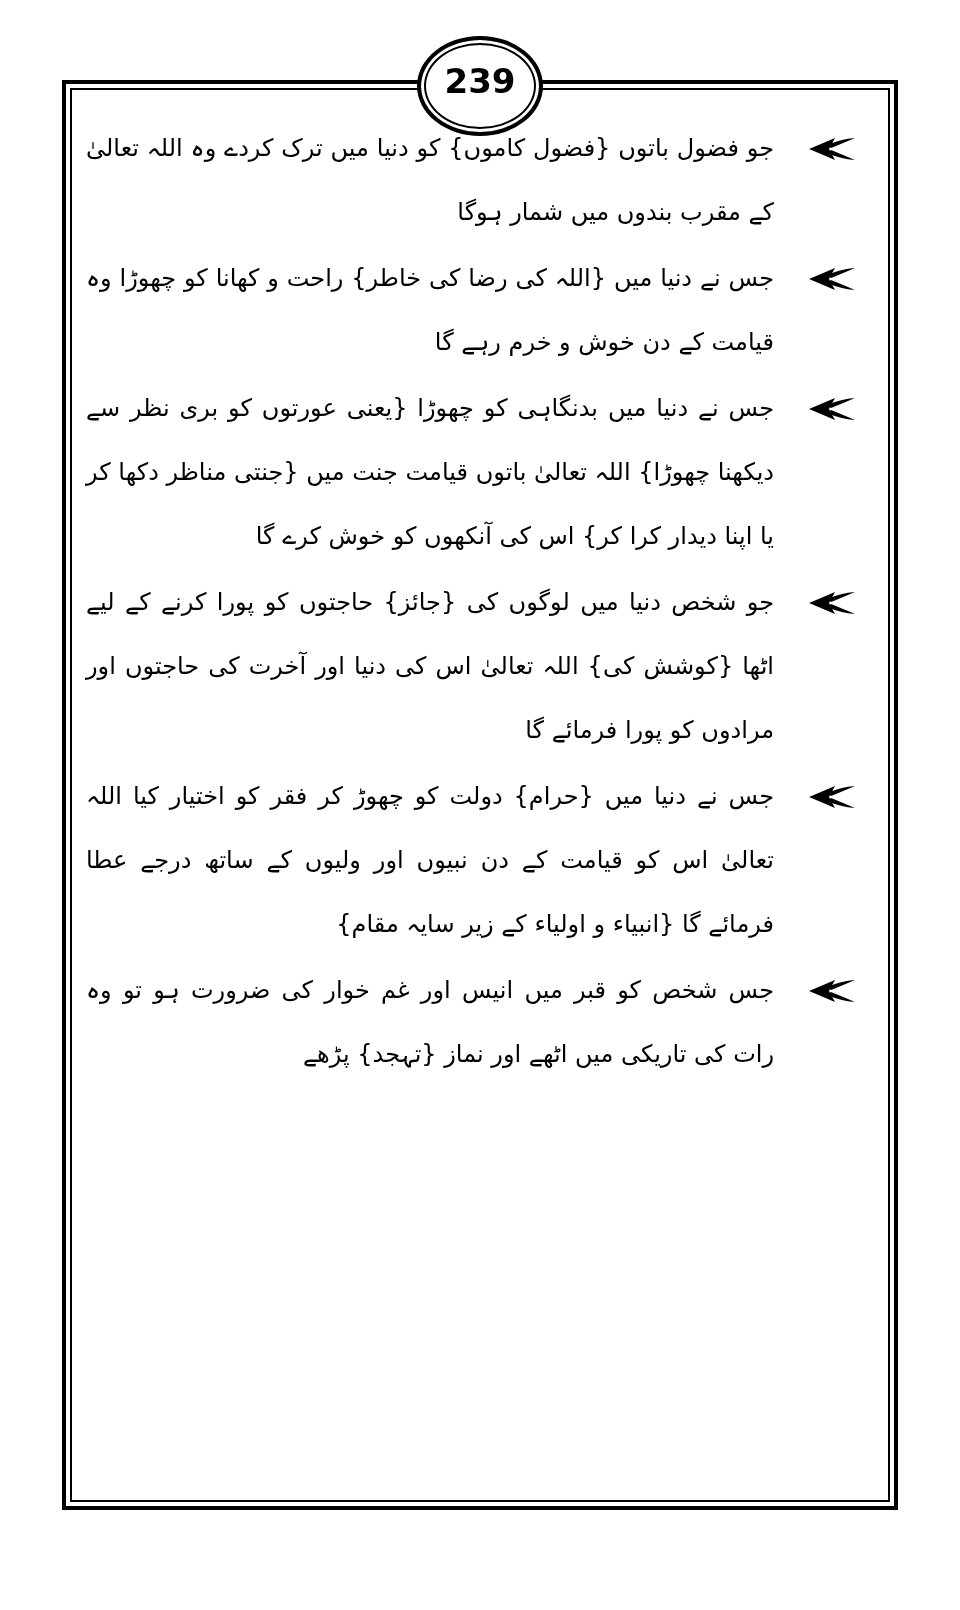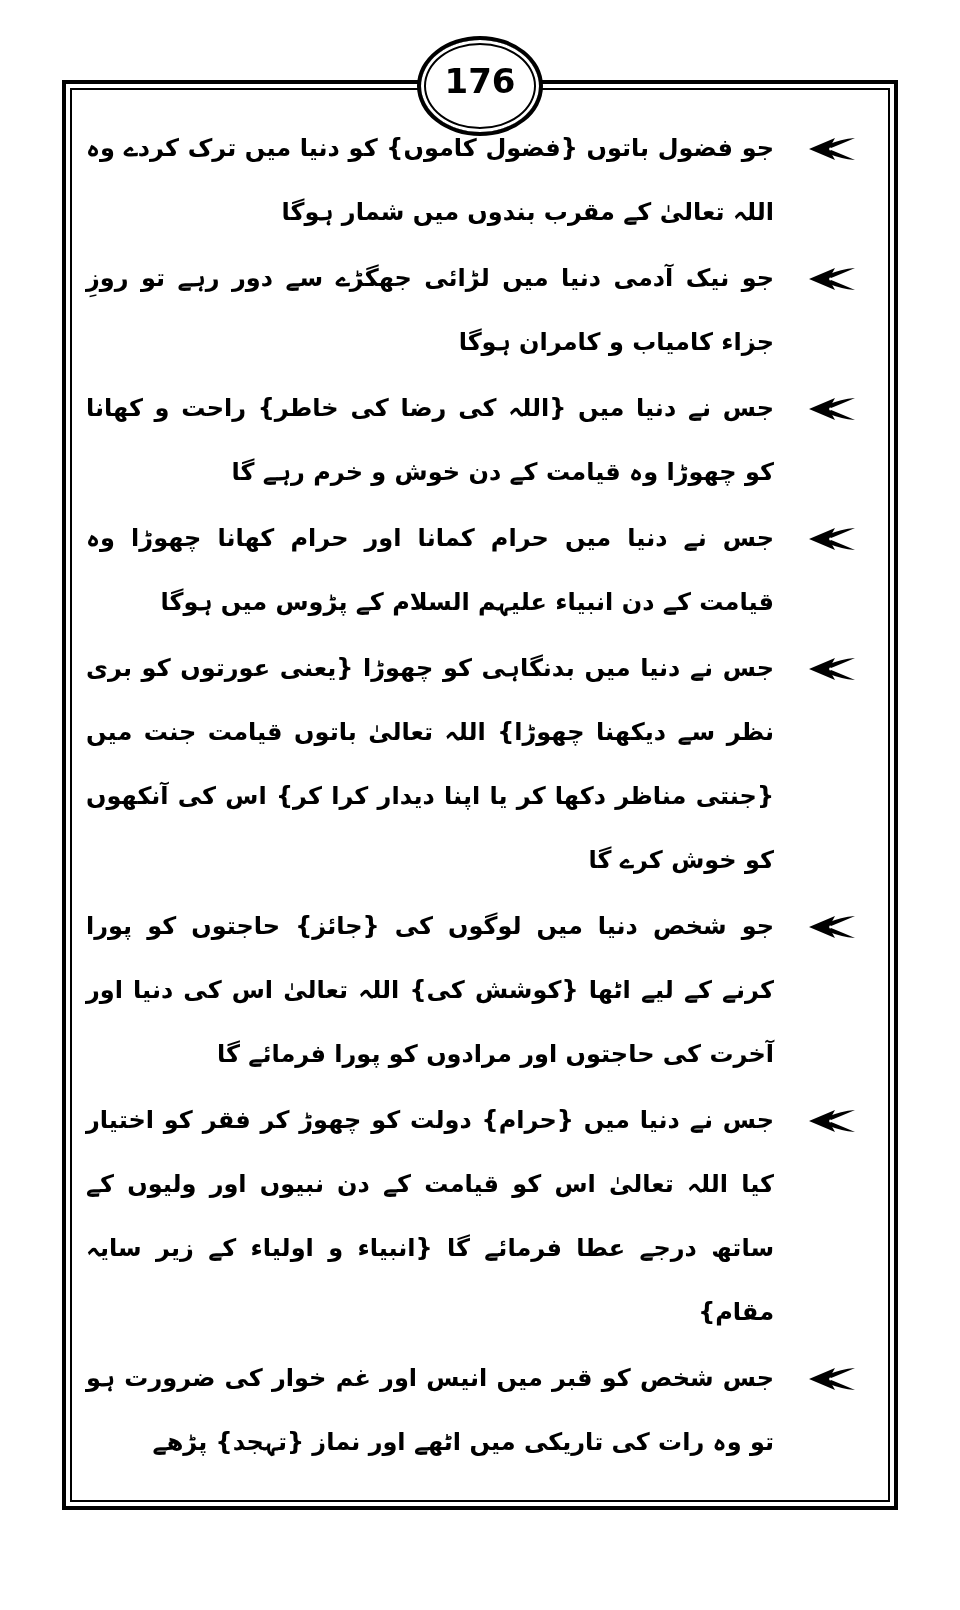--- a/index.html
+++ b/index.html
@@ -49,21 +49,21 @@
     position: absolute;
     left: 86px; right: 86px; top: 116px;
     direction: rtl;
     z-index: 2;
   }
   .item {
     position: relative;
     padding-right: 100px;
     text-align: justify;
     font-size: 24px;
-    font-weight: bold;
+    font-weight: normal;
     line-height: 64px;
     margin-bottom: 2px;
   }
   .marker {
     position: absolute;
     right: 18px;
     top: 19px;
     width: 48px;
     height: 28px;
   }
@@ -71,21 +71,21 @@
   .item-text { unicode-bidi: plaintext; }
 </style>
 </head>
 <body>
 
 <div class="page">
 
   <div class="frame-outer">
     <div class="frame-inner"></div>
     <div class="medallion">
-      <div class="page-number">176</div>
+      <div class="page-number">239</div>
     </div>
   </div>
 
   <div class="content">
 
     <div class="item">
       <span class="marker">
         <svg viewBox="0 0 48 28" xmlns="http://www.w3.org/2000/svg" fill="#000">
           <path d="M1 14 L27 3 L21 14 L27 25 Z"></path>
           <path d="M19 10 Q33 4 47 3 Q33 9 23 13 Z"></path>
@@ -95,41 +95,21 @@
       <span class="item-text">جو فضول باتوں {فضول کاموں} کو دنیا میں ترک کردے وہ اللہ تعالیٰ کے مقرب بندوں میں شمار ہوگا</span>
     </div>
     <div class="item">
       <span class="marker">
         <svg viewBox="0 0 48 28" xmlns="http://www.w3.org/2000/svg" fill="#000">
           <path d="M1 14 L27 3 L21 14 L27 25 Z"></path>
           <path d="M19 10 Q33 4 47 3 Q33 9 23 13 Z"></path>
           <path d="M19 18 Q33 24 47 25 Q33 19 23 15 Z"></path>
         </svg>
       </span>
-      <span class="item-text">جو نیک آدمی دنیا میں لڑائی جھگڑے سے دور رہے تو روزِ جزاء کامیاب و کامران ہوگا</span>
-    </div>
-    <div class="item">
-      <span class="marker">
-        <svg viewBox="0 0 48 28" xmlns="http://www.w3.org/2000/svg" fill="#000">
-          <path d="M1 14 L27 3 L21 14 L27 25 Z"></path>
-          <path d="M19 10 Q33 4 47 3 Q33 9 23 13 Z"></path>
-          <path d="M19 18 Q33 24 47 25 Q33 19 23 15 Z"></path>
-        </svg>
-      </span>
       <span class="item-text">جس نے دنیا میں {اللہ کی رضا کی خاطر} راحت و کھانا کو چھوڑا وہ قیامت کے دن خوش و خرم رہے گا</span>
-    </div>
-    <div class="item">
-      <span class="marker">
-        <svg viewBox="0 0 48 28" xmlns="http://www.w3.org/2000/svg" fill="#000">
-          <path d="M1 14 L27 3 L21 14 L27 25 Z"></path>
-          <path d="M19 10 Q33 4 47 3 Q33 9 23 13 Z"></path>
-          <path d="M19 18 Q33 24 47 25 Q33 19 23 15 Z"></path>
-        </svg>
-      </span>
-      <span class="item-text">جس نے دنیا میں حرام کمانا اور حرام کھانا چھوڑا وہ قیامت کے دن انبیاء علیہم السلام کے پڑوس میں ہوگا</span>
     </div>
     <div class="item">
       <span class="marker">
         <svg viewBox="0 0 48 28" xmlns="http://www.w3.org/2000/svg" fill="#000">
           <path d="M1 14 L27 3 L21 14 L27 25 Z"></path>
           <path d="M19 10 Q33 4 47 3 Q33 9 23 13 Z"></path>
           <path d="M19 18 Q33 24 47 25 Q33 19 23 15 Z"></path>
         </svg>
       </span>
       <span class="item-text">جس نے دنیا میں بدنگاہی کو چھوڑا {یعنی عورتوں کو بری نظر سے دیکھنا چھوڑا} اللہ تعالیٰ باتوں قیامت جنت میں {جنتی مناظر دکھا کر یا اپنا دیدار کرا کر} اس کی آنکھوں کو خوش کرے گا</span>

